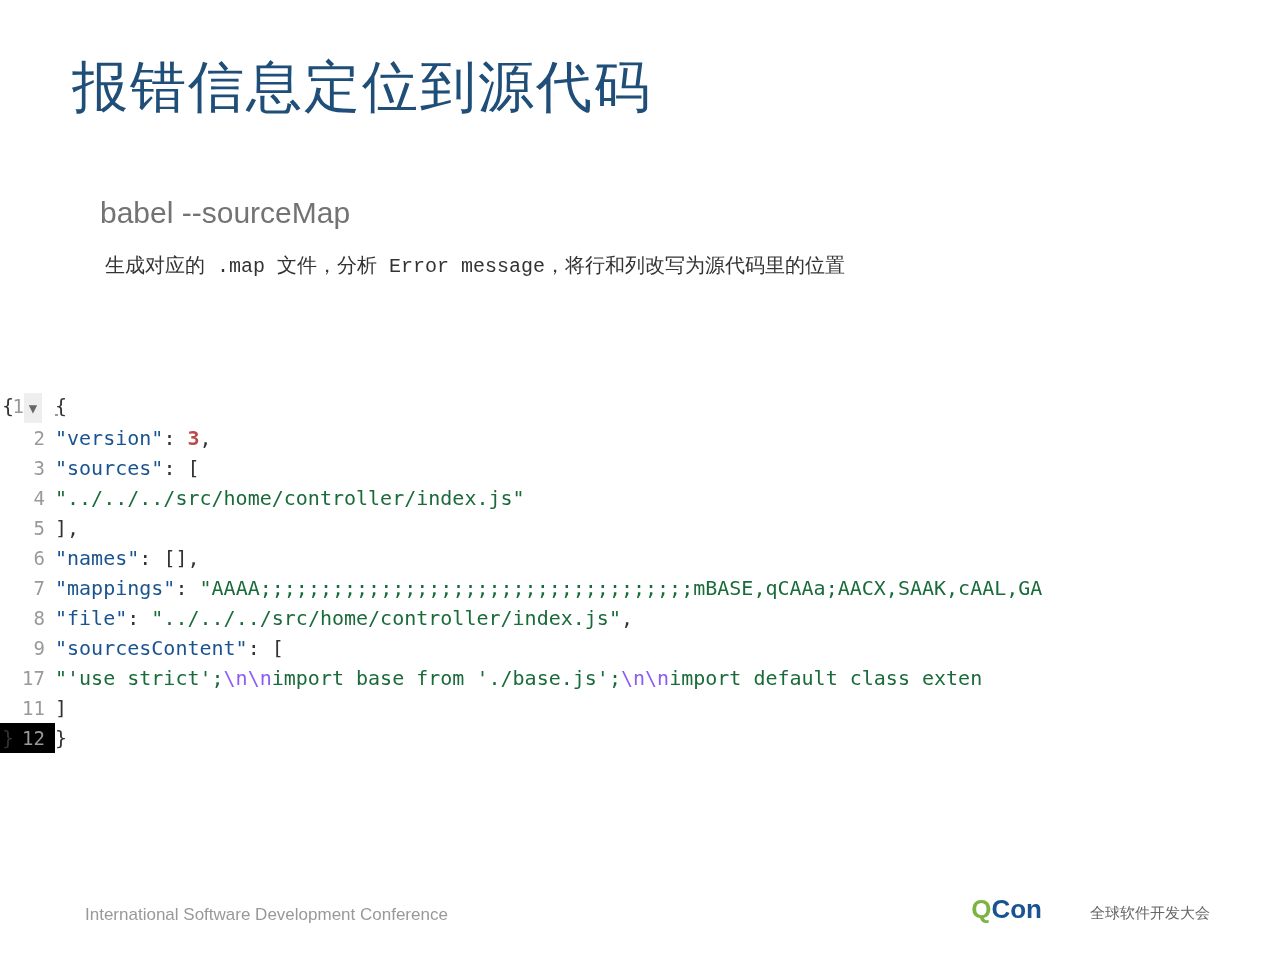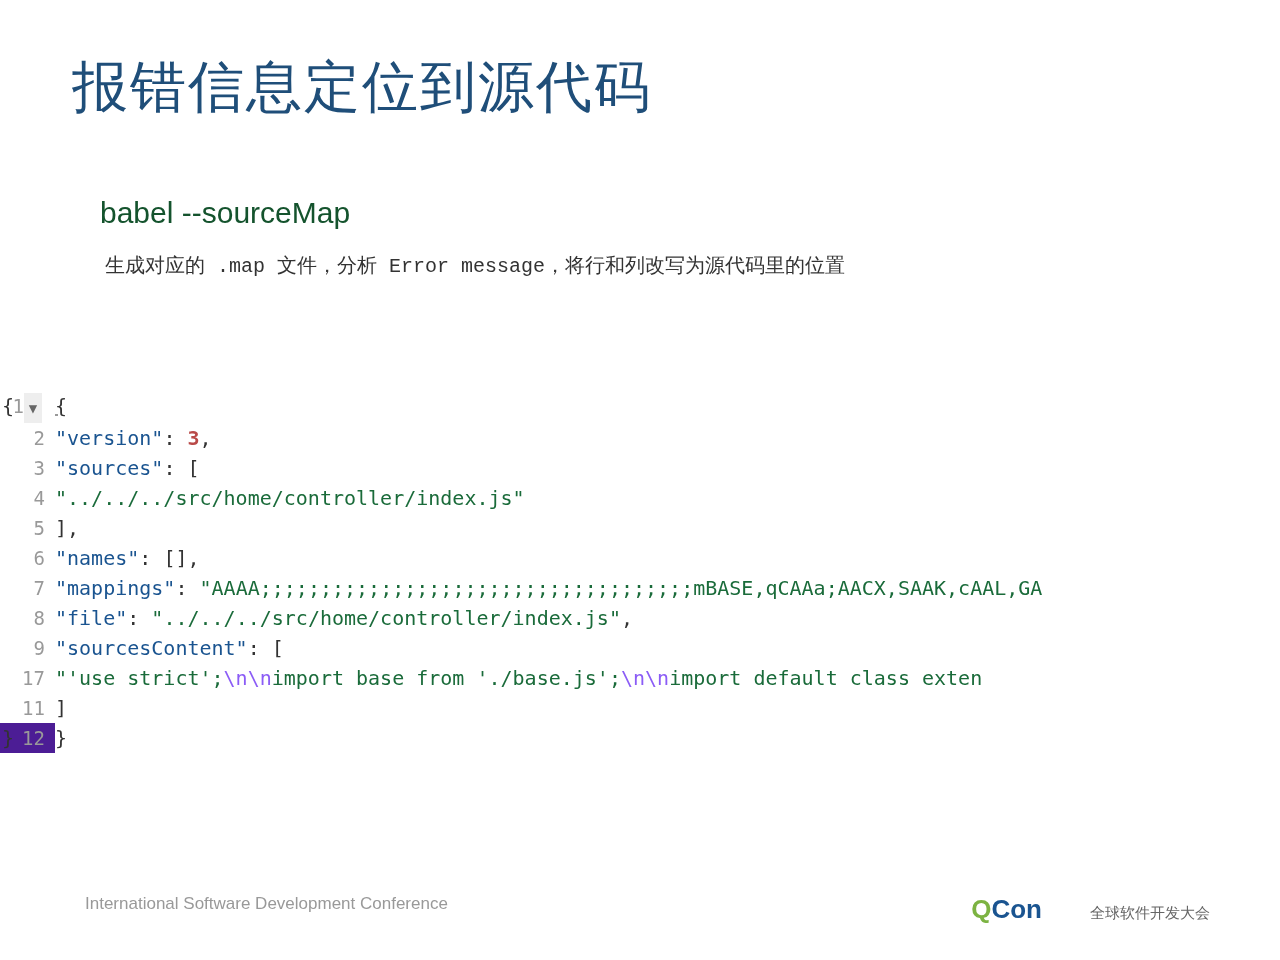--- a/index.html
+++ b/index.html
@@ -15,21 +15,21 @@
       color: #1f4e79;
       font-size: 56px;
       font-weight: 400;
       font-family: "SimSun", "宋体", serif;
       padding: 50px 0 0 72px;
       letter-spacing: 2px;
     }
     .subtitle {
       font-size: 30px;
       font-weight: 400;
-      color: #14532d;
+      color: #737373;
       padding: 70px 0 0 100px;
       font-family: "Segoe UI", Arial, sans-serif;
     }
     .description {
       font-size: 20px;
       color: #333;
       padding: 22px 0 0 105px;
       font-family: Liberation Mono, monospace;
     }
     .code-block {
@@ -57,21 +57,21 @@
       background: #eee;
       color: #666;
       display: inline-block;
       width: 18px;
       text-align: center;
       margin-right: 3px;
       font-size: 14px;
       vertical-align: middle;
     }
     .gutter.active {
-      background: #4c1d95;
+      background: #000000;
     }
     .code-content {
       flex: 1;
       color: #333;
       overflow: hidden;
     }
     .brace, .bracket, .punct { color: #333; }
     .key { color: #1a5490; }
     .string { color: #1a6b3a; }
     .escape { color: #8b5cf6; }
@@ -86,21 +86,21 @@
       color: #333;
       font-family: "Consolas", monospace;
     }
     .footer {
       position: absolute;
       bottom: 35px;
       left: 0;
       right: 0;
       display: flex;
       justify-content: space-between;
-      align-items: flex-start;
+      align-items: flex-end;
       padding: 0 70px 0 85px;
       gap: 24px;
     }
     .footer-left {
       color: #999;
       font-size: 17px;
       font-family: Arial, sans-serif;
     }
     .footer-right {
       display: flex;

